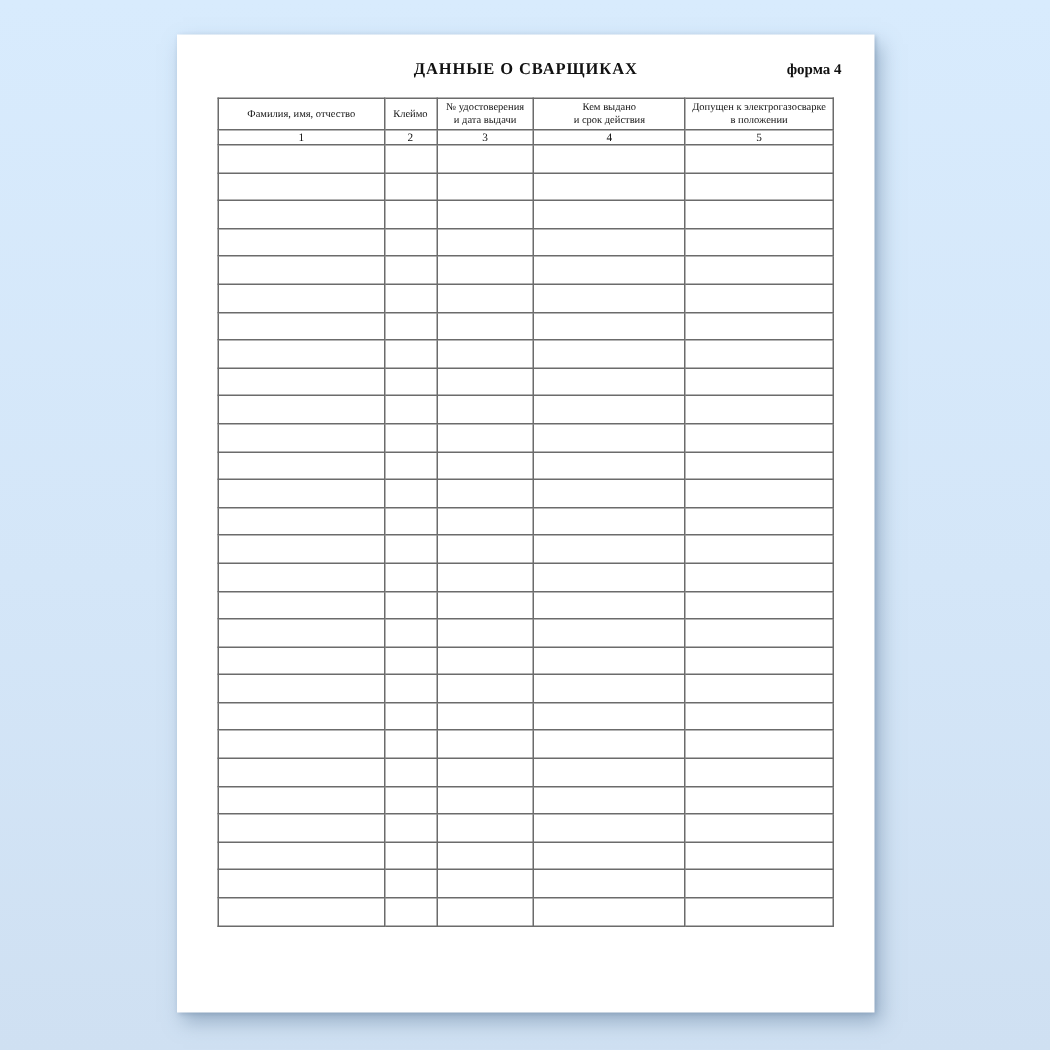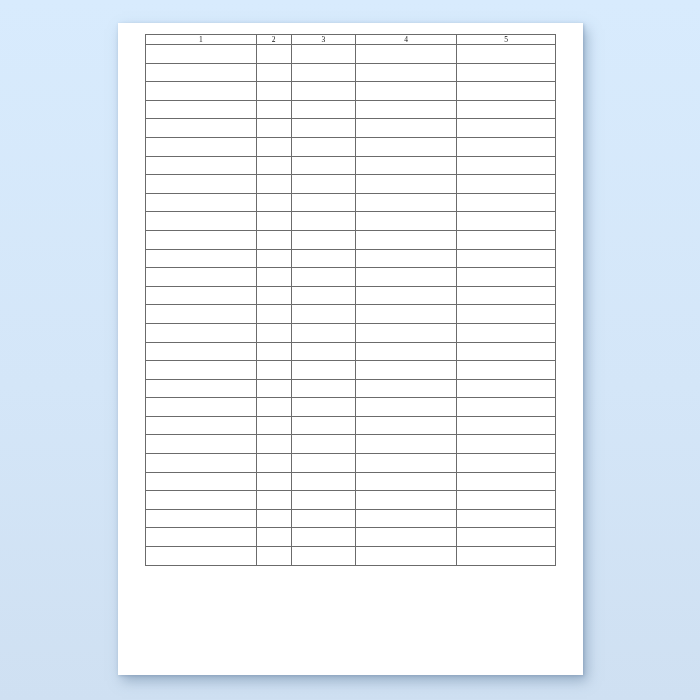--- a/index.html
+++ b/index.html
@@ -83,30 +83,44 @@
   table.welders tbody td {
     height: 18.6px;
     font-size: 7.5px;
   }
 </style>
 </head>
 <body>
 
 <div class="backdrop">
   <div class="sheet">
+    <div class="title-bar">
+      <div class="doc-title">ДАННЫЕ О СВАРЩИКАХ</div>
+      <div class="form-label">форма 4</div>
+    </div>
     <table class="welders">
       <colgroup>
           <col style="width: 27%;">
           <col style="width: 8.5%;">
           <col style="width: 15.8%;">
           <col style="width: 24.6%;">
           <col style="width: 24.1%;">
         </colgroup>
       <thead>
         <tr>
+            <th class="hdr">Фамилия, имя, отчество</th>
+            <th class="hdr">Клеймо</th>
+            <th class="hdr">№ удостоверения
+и дата выдачи</th>
+            <th class="hdr">Кем выдано
+и срок действия</th>
+            <th class="hdr">Допущен к электрогазосварке
+в положении</th>
+          </tr>
+        <tr>
             <th class="num">1</th>
             <th class="num">2</th>
             <th class="num">3</th>
             <th class="num">4</th>
             <th class="num">5</th>
           </tr>
       </thead>
       <tbody>
           <tr>
             <td></td>

